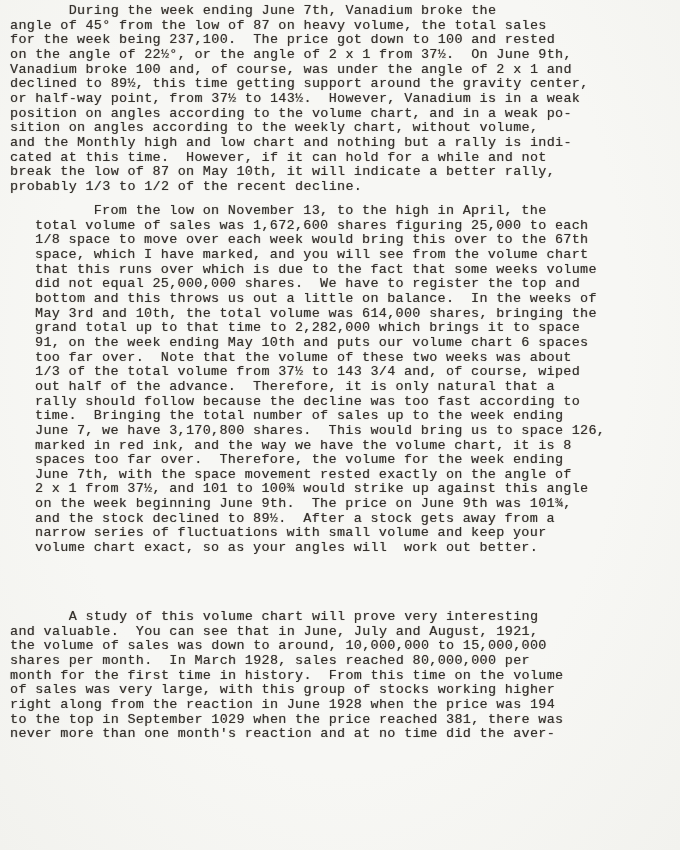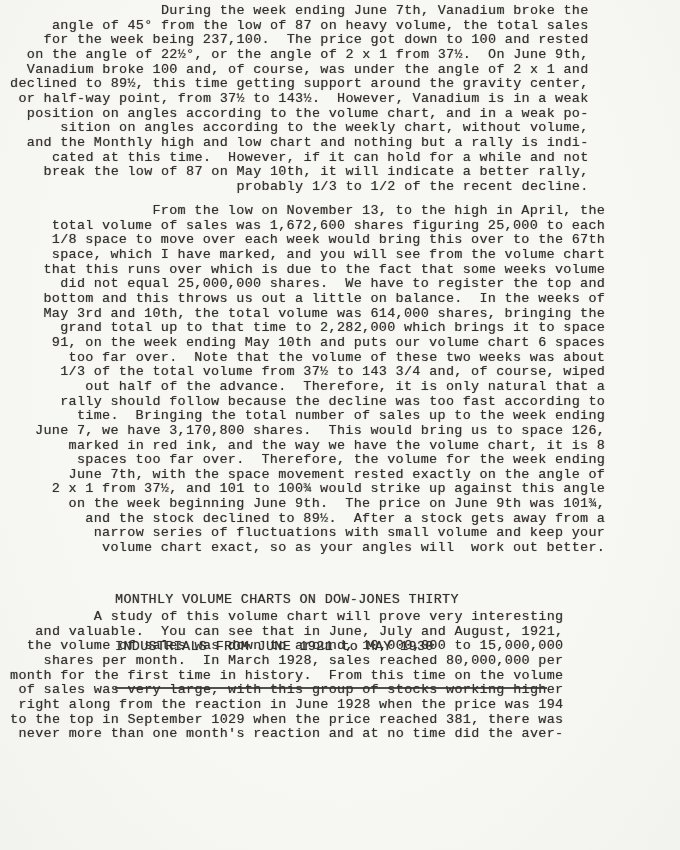--- a/index.html
+++ b/index.html
@@ -16,21 +16,20 @@
     font-family: "Liberation Mono", "DejaVu Sans Mono", monospace;
     font-size: 13.4px;
     line-height: 14.65px;
     color: #35312c;
     letter-spacing: 0.35px;
   }
   .para {
     position: absolute;
     white-space: pre;
     text-shadow: 0 0 1px rgba(53, 49, 44, 0.45), 0.4px 0.4px 0 rgba(53, 49, 44, 0.18);
-    text-align: right;
   }
   .p1 { top: 4px;   left: 10px; }
   .p2 { top: 204px; left: 10px; margin-left: 25px; }
   .p3 { top: 610px; left: 10px; }
   .heading {
     position: absolute;
     top: 561px;
     left: 115px;
     width: 432px;
     line-height: 15.5px;
@@ -77,24 +76,20 @@
 June 7, we have 3,170,800 shares.  This would bring us to space 126,
 marked in red ink, and the way we have the volume chart, it is 8
 spaces too far over.  Therefore, the volume for the week ending
 June 7th, with the space movement rested exactly on the angle of
 2 x 1 from 37½, and 101 to 100¾ would strike up against this angle
 on the week beginning June 9th.  The price on June 9th was 101¾,
 and the stock declined to 89½.  After a stock gets away from a
 narrow series of fluctuations with small volume and keep your
 volume chart exact, so as your angles will  work out better.</div>
 
-  <div class="heading">
-    <div>MONTHLY VOLUME CHARTS ON DOW-JONES THIRTY</div>
-    <div>INDUSTRIALS FROM JUNE 1921 to MAY 1930</div>
-  </div>
 
   <div class="para p3">       A study of this volume chart will prove very interesting
 and valuable.  You can see that in June, July and August, 1921,
 the volume of sales was down to around, 10,000,000 to 15,000,000
 shares per month.  In March 1928, sales reached 80,000,000 per
 month for the first time in history.  From this time on the volume
 of sales was very large, with this group of stocks working higher
 right along from the reaction in June 1928 when the price was 194
 to the top in September 1029 when the price reached 381, there was
 never more than one month's reaction and at no time did the aver-</div>

